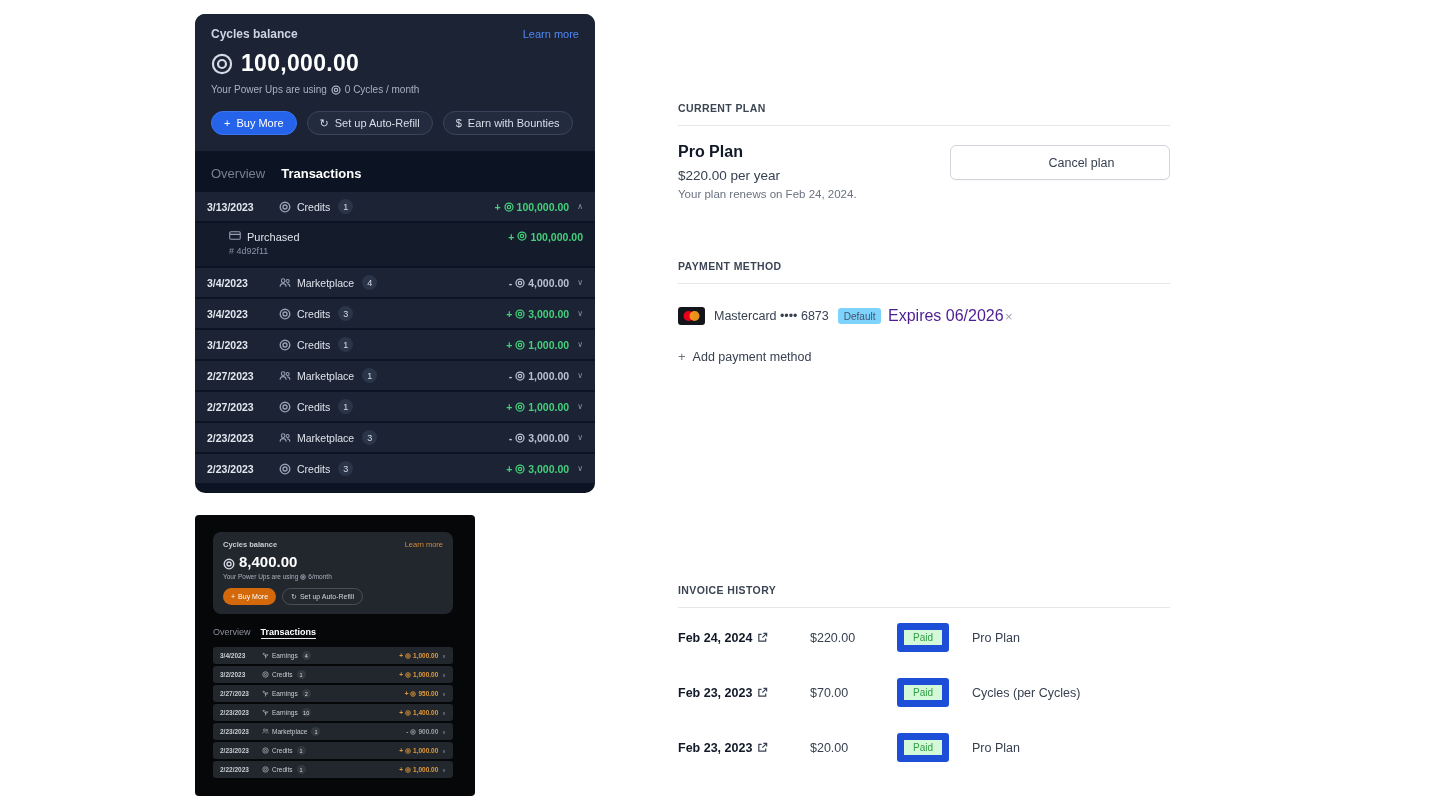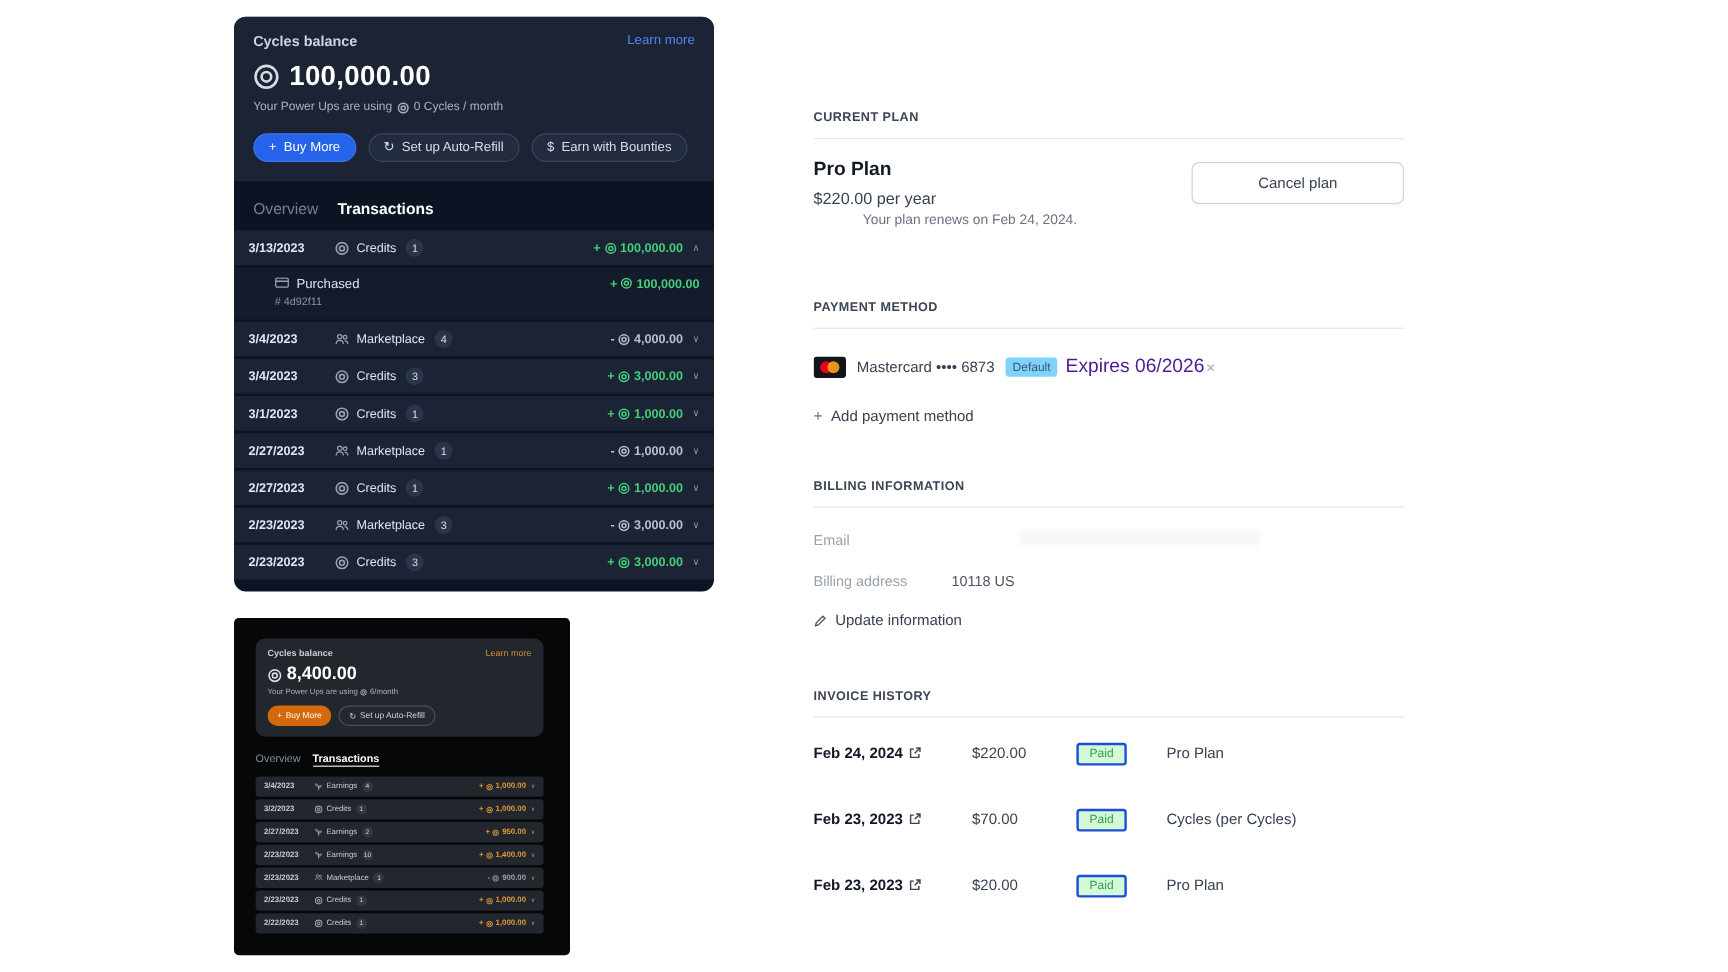--- a/index.html
+++ b/index.html
@@ -76,31 +76,31 @@
   .pbr-icon{width:7px;height:7px;color:#9aa2b0;display:inline-flex;}
   .pb-count{display:inline-flex;align-items:center;justify-content:center;min-width:9px;height:9px;
     border-radius:50%;background:#33383f;color:#d6dbe6;font-size:5.5px;margin-left:1px;}
   .pbr-amt{margin-left:auto;display:flex;align-items:center;gap:2px;font-size:6.5px;font-weight:700;}
   .pb-pos{color:#e09a3c;}
   .pb-neg{color:#9aa0ab;}
   .coin-3xs{width:6px;height:6px;display:inline-flex;}
   .pb-chev{margin-left:4px;font-size:5px;color:#8b94a5;}
 
   
-  .billing{left:678px;top:92px;width:492px;height:648px;color:#374151;}
+  .billing{left:678px;top:102px;width:492px;height:648px;color:#374151;}
   .section{position:absolute;left:0;width:492px;}
   .sec-label{font-size:10.5px;font-weight:700;letter-spacing:.4px;color:#3c4554;}
   .divider{border-bottom:1px solid #e5e7eb;margin-top:11px;}
   .plan-row{display:flex;justify-content:space-between;margin-top:17px;}
   .plan-name{font-size:16px;font-weight:700;color:#111827;}
   .plan-price{font-size:13.5px;color:#374151;margin-top:7px;}
-  .plan-renew{font-size:11.5px;color:#6b7280;margin-top:5px;margin-left:41px;}
+  .plan-renew{font-size:11.5px;color:#6b7280;margin-top:5px;}
   .cancel-btn{width:175px;height:33px;border:1px solid #d1d5db;border-radius:6px;background:#fff;
     color:#374151;font-size:12.5px;display:flex;align-items:center;justify-content:center;
-    cursor:pointer;margin-top:2px;box-shadow:0 1px 1px rgba(0,0,0,.03);}
+    cursor:pointer;margin-top:2px;box-shadow:0 1px 1px rgba(0,0,0,.03);padding-left:43px;}
   .card-row{position:relative;margin-top:20px;height:24px;display:flex;align-items:center;}
   .mc-icon{width:27px;height:18px;margin-right:9px;}
   .card-name{font-size:12.5px;color:#374151;}
   .badge-default{background:#7dd3fc;color:#44546c;font-size:10px;border-radius:3px;
     padding:2.5px 6px;margin-left:9px;}
   .card-expires{position:absolute;left:210px;font-size:16px;color:#4c1d95;}
   .card-remove{position:absolute;left:327px;font-size:13px;color:#9ca3af;cursor:pointer;}
   .add-link{margin-top:21px;font-size:12.5px;color:#374151;display:flex;align-items:center;gap:7px;
     cursor:pointer;}
   .plus-glyph{color:#6b7280;font-size:13px;}
@@ -111,21 +111,21 @@
     border-radius:2px;filter:blur(2px);}
   .update-link{margin-top:19px;font-size:12.5px;color:#374151;display:flex;align-items:center;gap:7px;
     cursor:pointer;}
   .inv-rows{margin-top:18px;display:flex;flex-direction:column;gap:32px;}
   .inv-row{display:flex;align-items:center;height:23px;}
   .inv-date{width:132px;font-size:12.5px;font-weight:700;color:#111827;display:flex;
     align-items:center;gap:5px;cursor:pointer;}
   .ext-icon{width:11px;height:11px;color:#374151;}
   .inv-amt{width:87px;font-size:12.5px;color:#374151;}
   .inv-badge-cell{width:75px;}
-  .badge-paid{background:#d3f9d8;color:#2f9e44;border:2px solid #1d4ed8;font-size:10px;
+  .badge-paid{background:#d3f9d8;color:#2f9e44;border:7px solid #1d4ed8;font-size:10px;
     border-radius:3px;padding:2px 9px;display:inline-block;}
   .inv-desc{font-size:12.5px;color:#374151;}
   .pencil-icon{width:11px;height:11px;color:#4b5563;}
 </style>
 </head>
 <body>
 
 <div class="abs panel-a">
   <div class="pa-header">
     <div class="pa-title-row">
@@ -659,38 +659,20 @@
       <span class="badge-default">Default</span>
       <span class="card-expires">Expires 06/2026</span>
       <span class="card-remove">×</span>
     </div>
     <div class="add-link">
       <span class="plus-glyph">+</span>
       <span>Add payment method</span>
     </div>
   </div>
 
-  <div class="section" style="top:307px;">
-    <div class="sec-label">BILLING INFORMATION</div>
-    <div class="divider"></div>
-    <div class="info-row">
-      <span class="info-label">Email</span>
-      <span class="redact"></span>
-    </div>
-    <div class="info-row">
-      <span class="info-label">Billing address</span>
-      <span class="info-value">10118 US</span>
-    </div>
-    <div class="update-link">
-      <svg class="pencil-icon" viewBox="0 0 14 14" fill="none" stroke="currentColor" stroke-width="1.4">
-          <path d="M2 12l.8-3L9.9 1.9l2.2 2.2L5 11.2 2 12z"></path>
-        </svg>
-      <span>Update information</span>
-    </div>
-  </div>
 
   <div class="section" style="top:482px;">
     <div class="sec-label">INVOICE HISTORY</div>
     <div class="divider"></div>
     <div class="inv-rows">
 
       <div class="inv-row">
         <span class="inv-date">
           <span>Feb 24, 2024</span>
           <svg class="ext-icon" viewBox="0 0 12 12" fill="none" stroke="currentColor" stroke-width="1.3">

